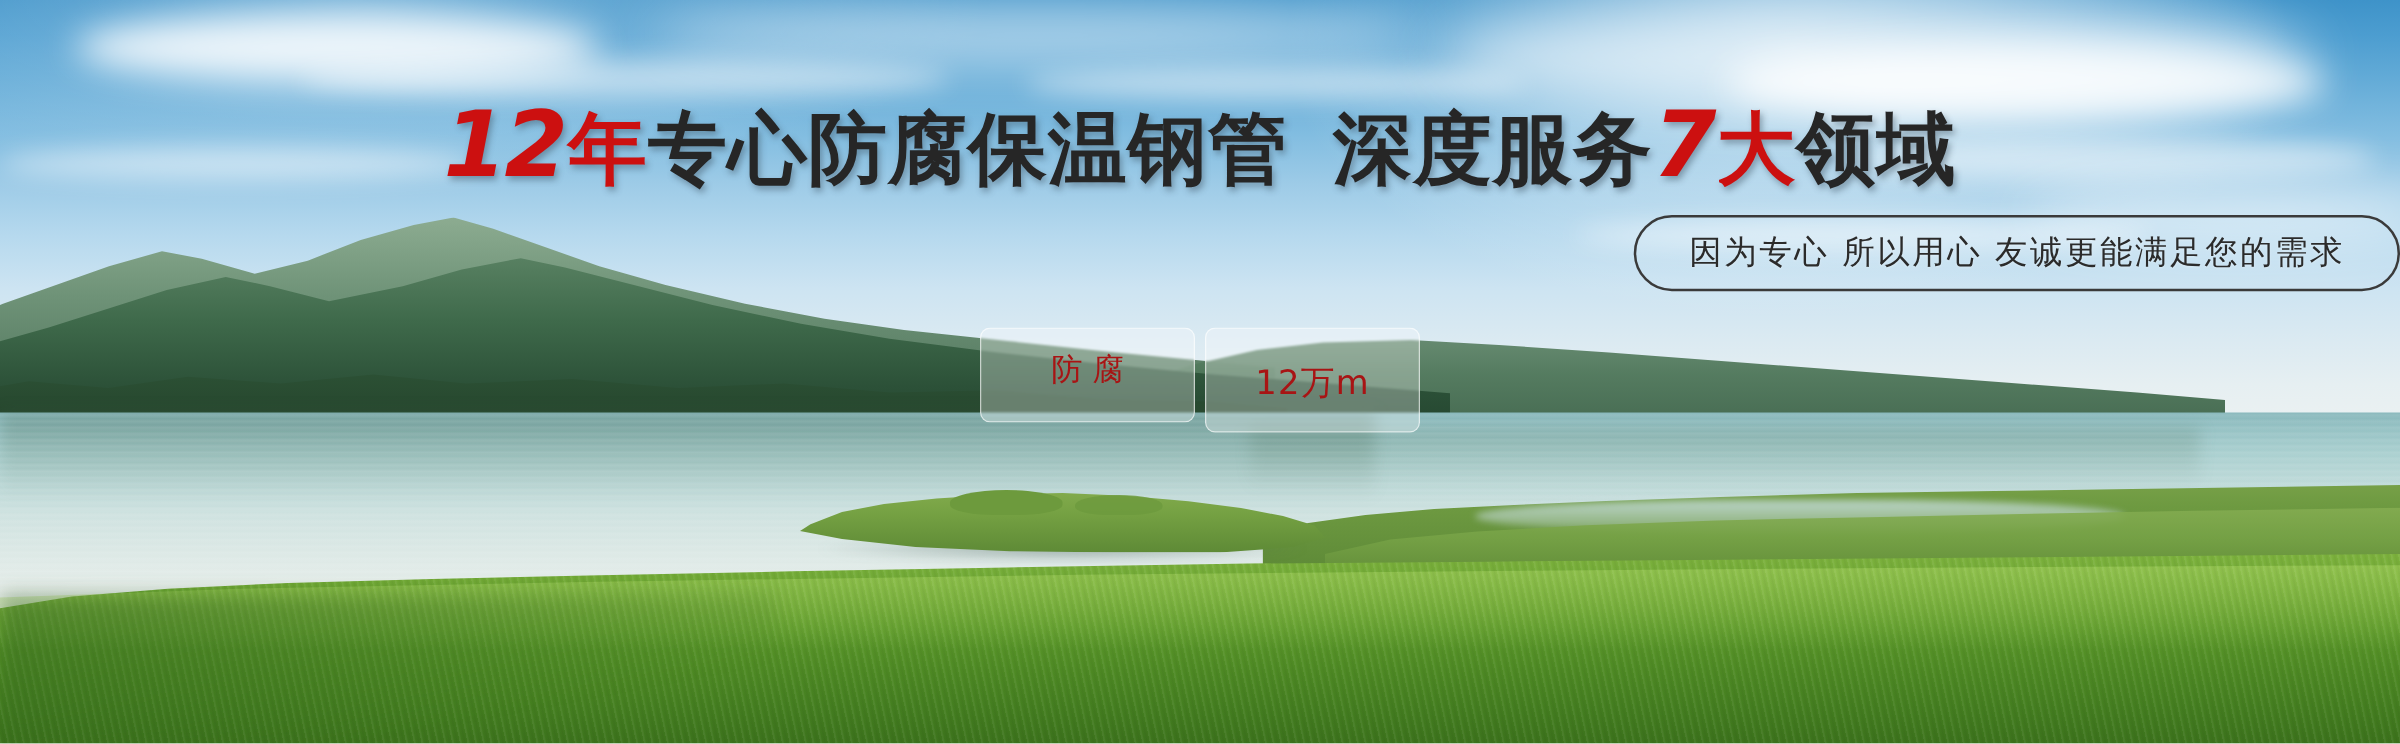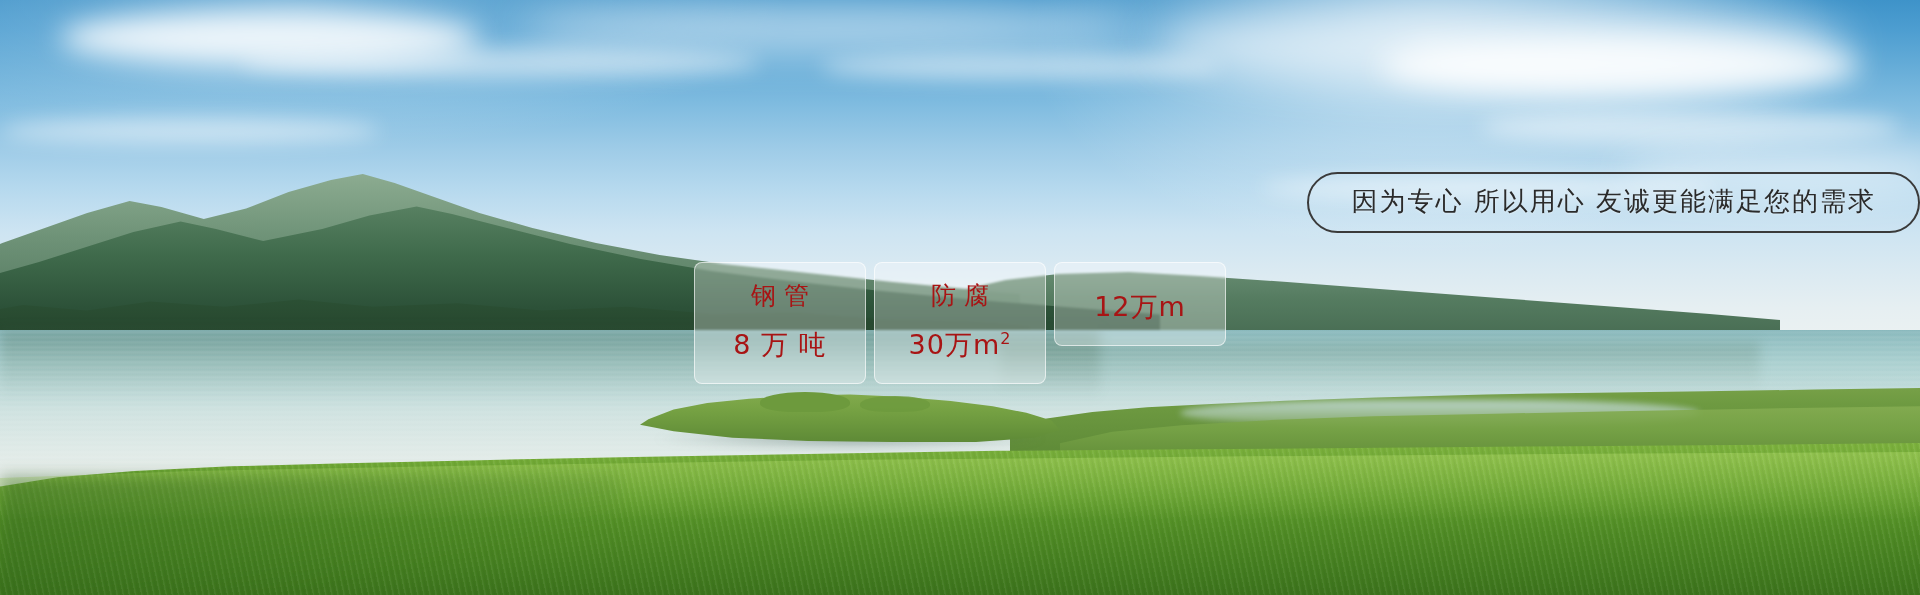--- a/index.html
+++ b/index.html
@@ -286,35 +286,33 @@
   <div class="island-tuft" style="left:760px;top:392px;width:90px;height:20px;"></div>
   <div class="island-tuft" style="left:860px;top:396px;width:70px;height:16px;opacity:.8;"></div>
 
   <div class="fg-grass"></div>
   <div class="fg-grass-hi"></div>
   <div class="fg-grass-tex"></div>
   <div class="fg-left-dark"></div>
 
   <div class="content">
 
+    <div class="headline">
+      <span class="num">12</span><span class="red">年</span><span>专心防腐保温钢管</span><span class="gap"></span><span>深度服务</span><span class="num">7</span><span class="red">大</span><span>领域</span>
+    </div>
 
     <div class="subtitle-wrap">
       <div class="subtitle">因为专心 所以用心 友诚更能满足您的需求</div>
     </div>
 
     <div class="cards">
 
-      <div class="card">
-        <div class="label">钢管</div>
-        <div class="value"><span>8 万 吨</span></div>
-      </div>
 
       <div class="card">
         <div class="label">防腐</div>
-        <div class="value"><span>30万m</span><sup>2</sup></div>
       </div>
 
       <div class="card">
         <div class="value"><span>12万m</span></div>
       </div>
 
     </div>
 
   </div>
 </div>

